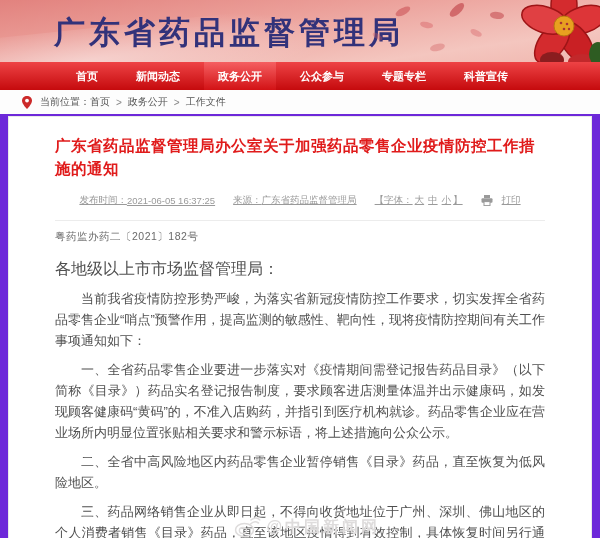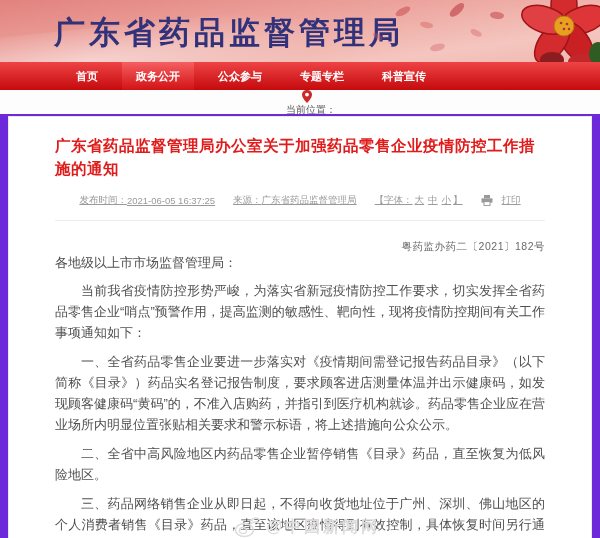--- a/index.html
+++ b/index.html
@@ -44,21 +44,21 @@
   .nav-item{
     color:#fff; font-size:11px; font-weight:bold; text-decoration:none;
     padding:0 14px; height:28px; line-height:28px; white-space:nowrap; cursor:pointer;
     margin-right:10px;
   }
   .nav-item.active{ background:linear-gradient(#f55f61,#d21215); }
 
   
   .breadcrumb{
     height:24px; background:#fdfdfd; display:flex; align-items:center;
-    padding-left:22px; font-size:10px; color:#555;flex-direction:column;
+    padding-left:22px; font-size:10px; color:#555;
   }
   .breadcrumb .pin{ margin-right:8px; display:flex; }
   .breadcrumb a{ color:#555; text-decoration:none; cursor:pointer; }
   .breadcrumb .sep{ margin:0 6px; color:#888; }
 
   
   .card{
     position:absolute; left:8px; right:8px; top:116px; height:440px;
     background:#fff; border:1px solid #e9e9e9; border-bottom:none;
     padding:17px 46px 0 46px;
@@ -68,22 +68,22 @@
     line-height:1.5; letter-spacing:.5px;
   }
   .meta{
     margin-top:13px; display:flex; justify-content:center; align-items:center;
     font-size:9.5px; color:#9a9a9a; white-space:nowrap;
   }
   .meta .chunk{ margin:0 9px; display:flex; align-items:center;text-decoration:underline; }
   .meta a{ color:#9a9a9a; text-decoration:none; cursor:pointer; margin:0 2px; }
   .meta .print{ display:flex; align-items:center; gap:9px; }
   .divider{ border:none; border-top:1px solid #ececec; margin-top:13px; }
-  .doc-number{ text-align:right; font-size:10.5px; color:#6a6a6a; margin-top:19px; letter-spacing:.5px; }
-  .salutation{ font-size:13px; color:#4f4f4f; }
+  .doc-number{ text-align:left; font-size:10.5px; color:#6a6a6a; margin-top:9px; letter-spacing:.5px; }
+  .salutation{ font-size:16px; color:#4f4f4f; margin-top:15px; }
   .para{
     font-size:13px; color:#4f4f4f; line-height:21px; text-indent:2em;
     text-align:justify; margin-top:8px;
   }
 
   
   .watermark{
     position:absolute; left:50%; bottom:0; transform:translateX(-45%);
     display:flex; align-items:center; gap:6px;
     color:#dedcdc; font-size:16px; font-weight:bold; letter-spacing:3px;
@@ -121,20 +121,21 @@
           <circle cx="5" cy="3" r="1.2" fill="#a33"></circle>
       </g>
       <ellipse cx="50" cy="68" rx="12" ry="8" fill="#8a1d1f"></ellipse>
       <ellipse cx="80" cy="70" rx="14" ry="8" fill="#c2282b"></ellipse>
       <ellipse cx="96" cy="62" rx="9" ry="12" fill="#2e5c22"></ellipse>
     </svg>
   </header>
 
   <nav class="nav">
     <a class="nav-item">首页</a>
+    <a class="nav-item">新闻动态</a>
     <a class="nav-item active">政务公开</a>
     <a class="nav-item">公众参与</a>
     <a class="nav-item">专题专栏</a>
     <a class="nav-item">科普宣传</a>
 
   </nav>
 
   <div class="breadcrumb">
     <span class="pin">
       <svg width="10" height="13" viewBox="0 0 10 13">

